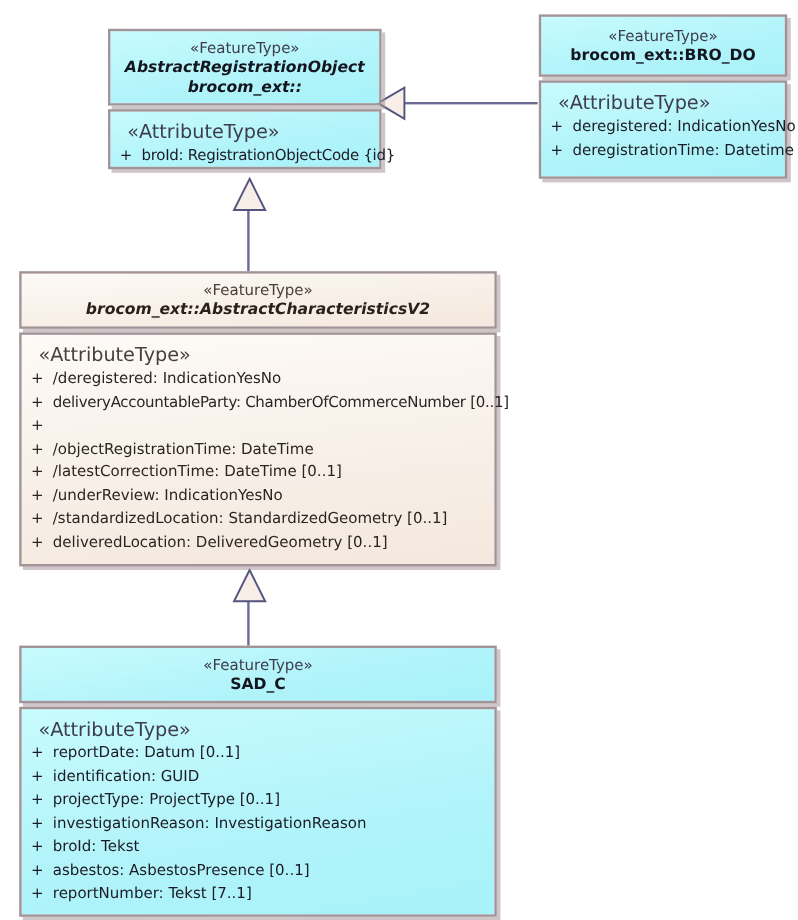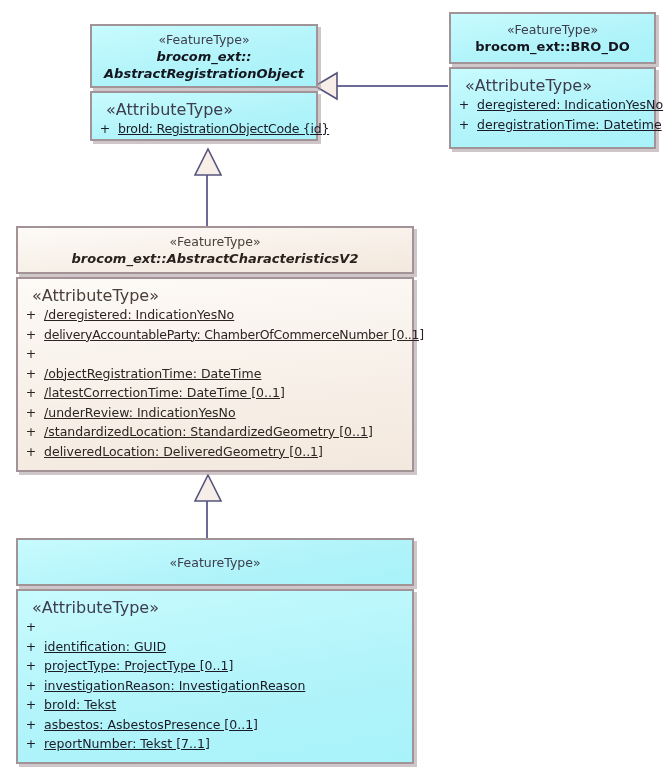--- a/index.html
+++ b/index.html
@@ -90,21 +90,20 @@
   }
   .cream .attr-row { color: #2c2420; }
   .attr-vis {
     display: inline-block;
     width: 26px;
     text-align: center;
     flex: 0 0 26px;
   }
   .attr-text {
     display: inline-block;
-    text-decoration: underline;
   }
   .squeeze {
     letter-spacing: -0.25px;
   }
 
   
   .conn-line {
     position: absolute;
     background: #6b6b96;
   }
@@ -128,22 +127,22 @@
   </svg>
 
   <div class="conn-line conn-v" style="left:206px; top:501px; width:2px; height:37px;"></div>
   <svg class="tri" style="left:194px; top:474px; width:28px; height:28px;">
     <polygon points="14,1 27,27 1,27" fill="#f7eee8" stroke="#54547e" stroke-width="1.6" stroke-linejoin="miter"></polygon>
   </svg>
 
   <div class="uml-class cyan" style="left:90px; top:24px; width:228px;">
     <div class="compartment header" style="height:64px;">
       <div class="stereotype">«FeatureType»</div>
+      <div class="cls-name abstract">AbstractRegistrationObject</div>
       <div class="cls-name abstract">brocom_ext::</div>
-      <div class="cls-name abstract">AbstractRegistrationObject</div>
     </div>
     <div class="compartment attrs" style="height:50px;">
       <div class="attr-stereotype">«AttributeType»</div>
       <div class="attr-row">
         <span class="attr-vis">+</span>
         <span class="attr-text squeeze">broId: RegistrationObjectCode {id}</span>
       </div>
     </div>
   </div>
 
@@ -202,25 +201,27 @@
       <div class="attr-row">
         <span class="attr-vis">+</span>
         <span class="attr-text">deliveredLocation: DeliveredGeometry [0..1]</span>
       </div>
     </div>
   </div>
 
   <div class="uml-class cyan" style="left:16px; top:538px; width:398px;">
     <div class="compartment header" style="height:48px;">
       <div class="stereotype">«FeatureType»</div>
+      <div class="cls-name">SAD_C</div>
     </div>
     <div class="compartment attrs" style="height:175px;">
       <div class="attr-stereotype">«AttributeType»</div>
       <div class="attr-row">
         <span class="attr-vis">+</span>
+        <span class="attr-text">reportDate: Datum [0..1]</span>
       </div>
       <div class="attr-row">
         <span class="attr-vis">+</span>
         <span class="attr-text">identification: GUID</span>
       </div>
       <div class="attr-row">
         <span class="attr-vis">+</span>
         <span class="attr-text">projectType: ProjectType [0..1]</span>
       </div>
       <div class="attr-row">

